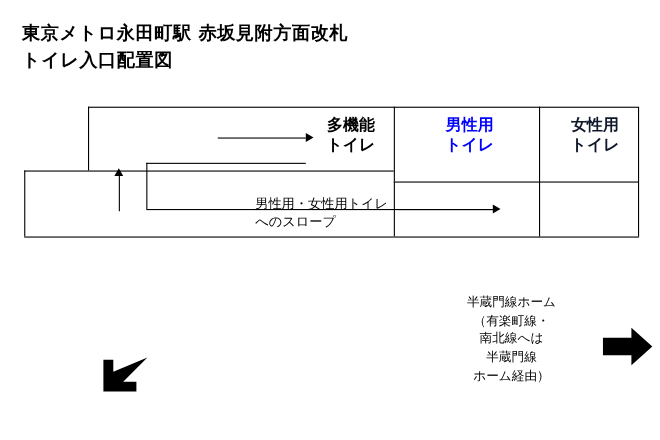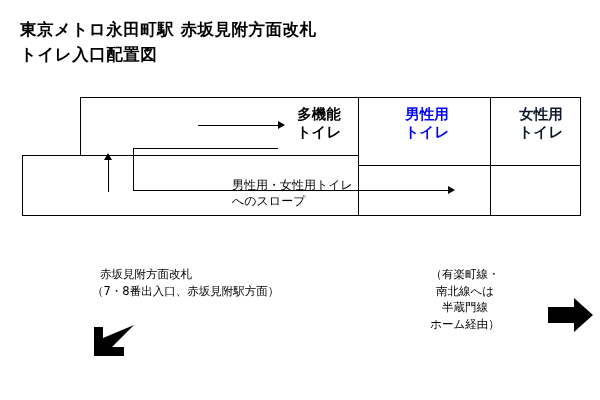--- a/index.html
+++ b/index.html
@@ -152,32 +152,29 @@
 
   <div class="abs room-label red" style="left:510px; top:105px; width:62px;">
     <div>女性用</div>
     <div>トイレ</div>
   </div>
 
 
   <div class="abs lbl" style="left:232px; top:178px;">男性用・女性用トイレ</div>
   <div class="abs lbl" style="left:232px; top:194px;">へのスロープ</div>
 
-  <div class="abs caption" style="left:92px; top:266px;">
-    <div style="padding-left:8px;">赤坂見附方面改札</div>
-    <div>（7・8番出入口、赤坂見附駅方面）</div>
-  </div>
 
   <div class="abs big-arrow" style="left:92px; top:322px;">
     <svg width="46" height="40" viewBox="0 0 46 40" xmlns="http://www.w3.org/2000/svg">
       <path d="M44 2 L22 24 L34 24 L34 33 L4 33 L4 4 L13 4 L13 15 Z" fill="#000000" transform="translate(-2,1) scale(1.0)"></path>
     </svg>
   </div>
 
   <div class="abs caption center" style="left:400px; top:266px; width:130px;">
+    <div>半蔵門線ホーム</div>
     <div>（有楽町線・</div>
     <div>南北線へは</div>
     <div>半蔵門線</div>
     <div>ホーム経由）</div>
   </div>
 
   <div class="abs big-arrow" style="left:548px; top:295px;">
     <svg width="46" height="40" viewBox="0 0 46 40" xmlns="http://www.w3.org/2000/svg">
       <path d="M0 12 L26 12 L26 3 L45 20 L26 37 L26 28 L0 28 Z" fill="#000000"></path>
     </svg>

